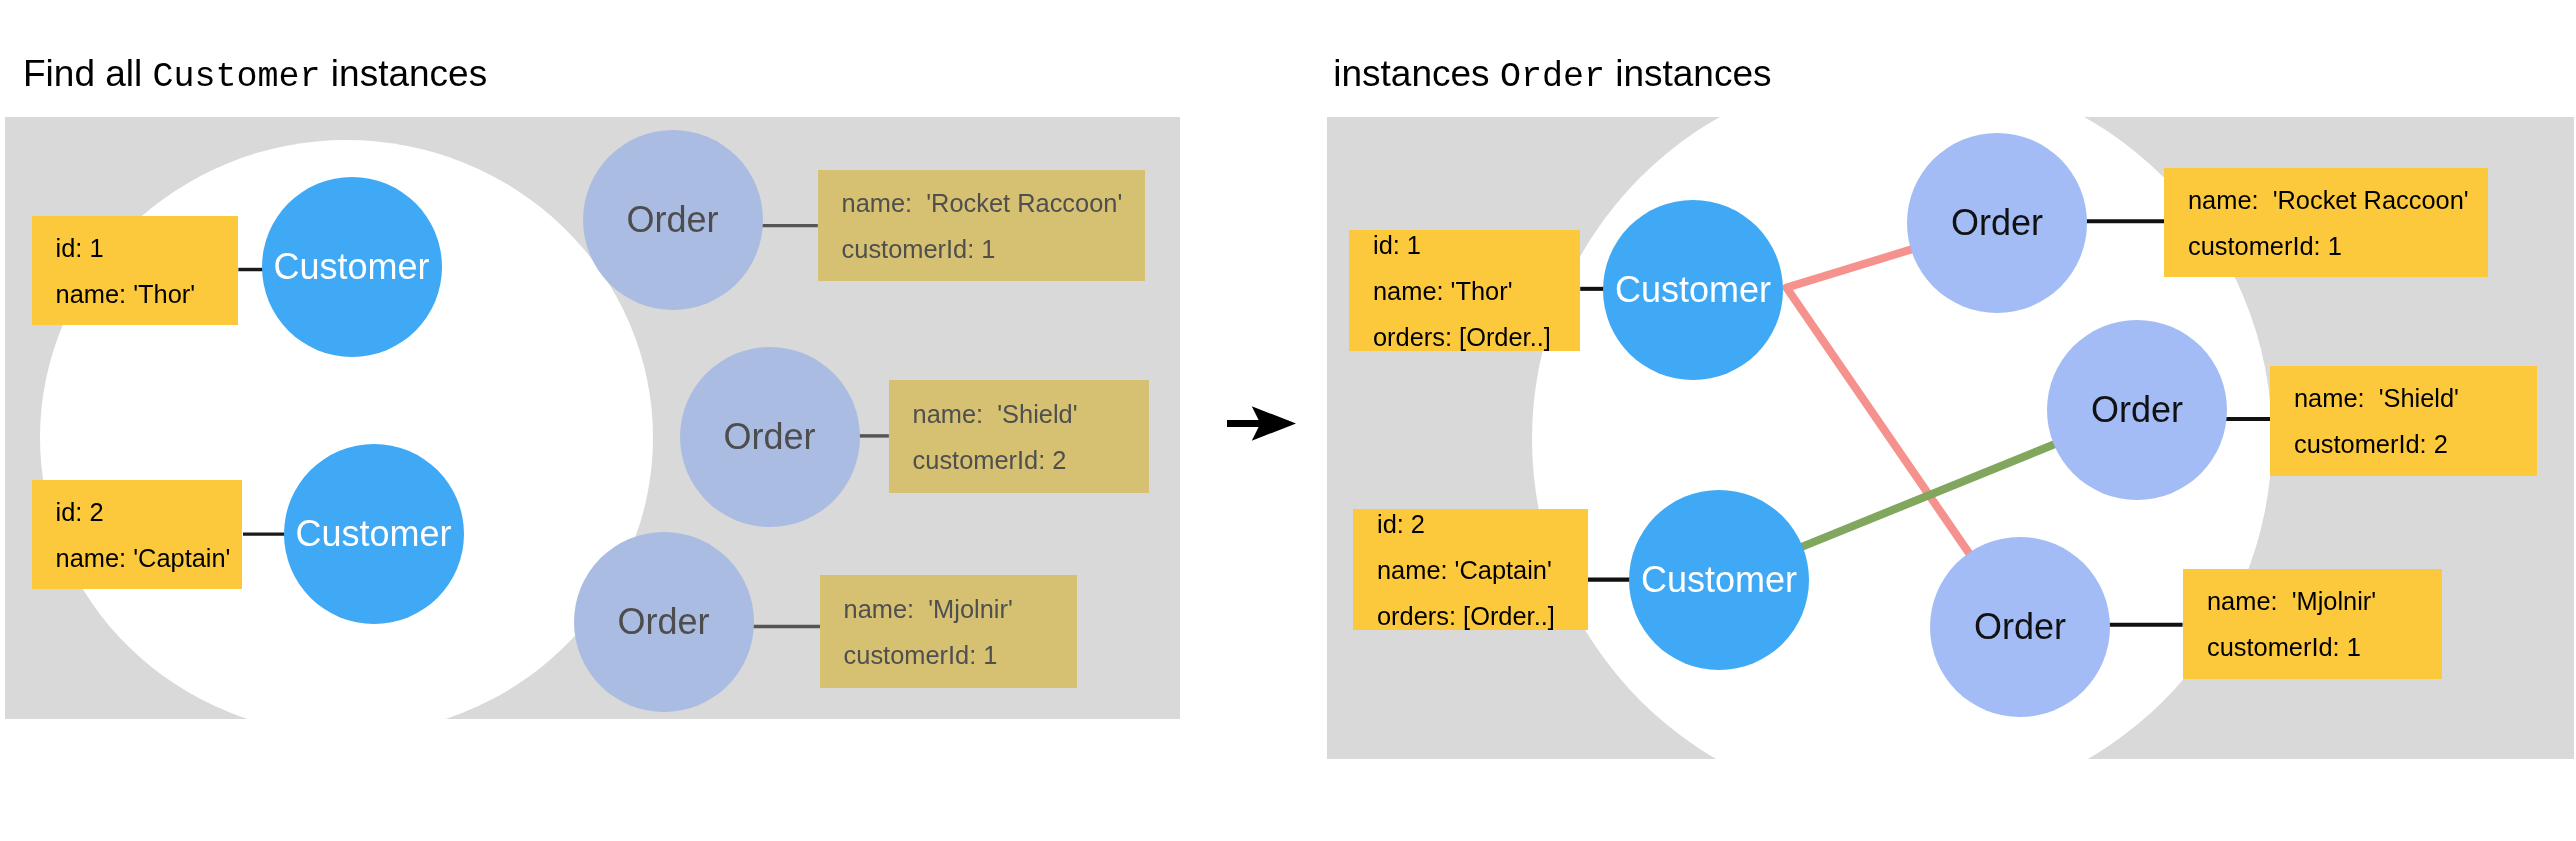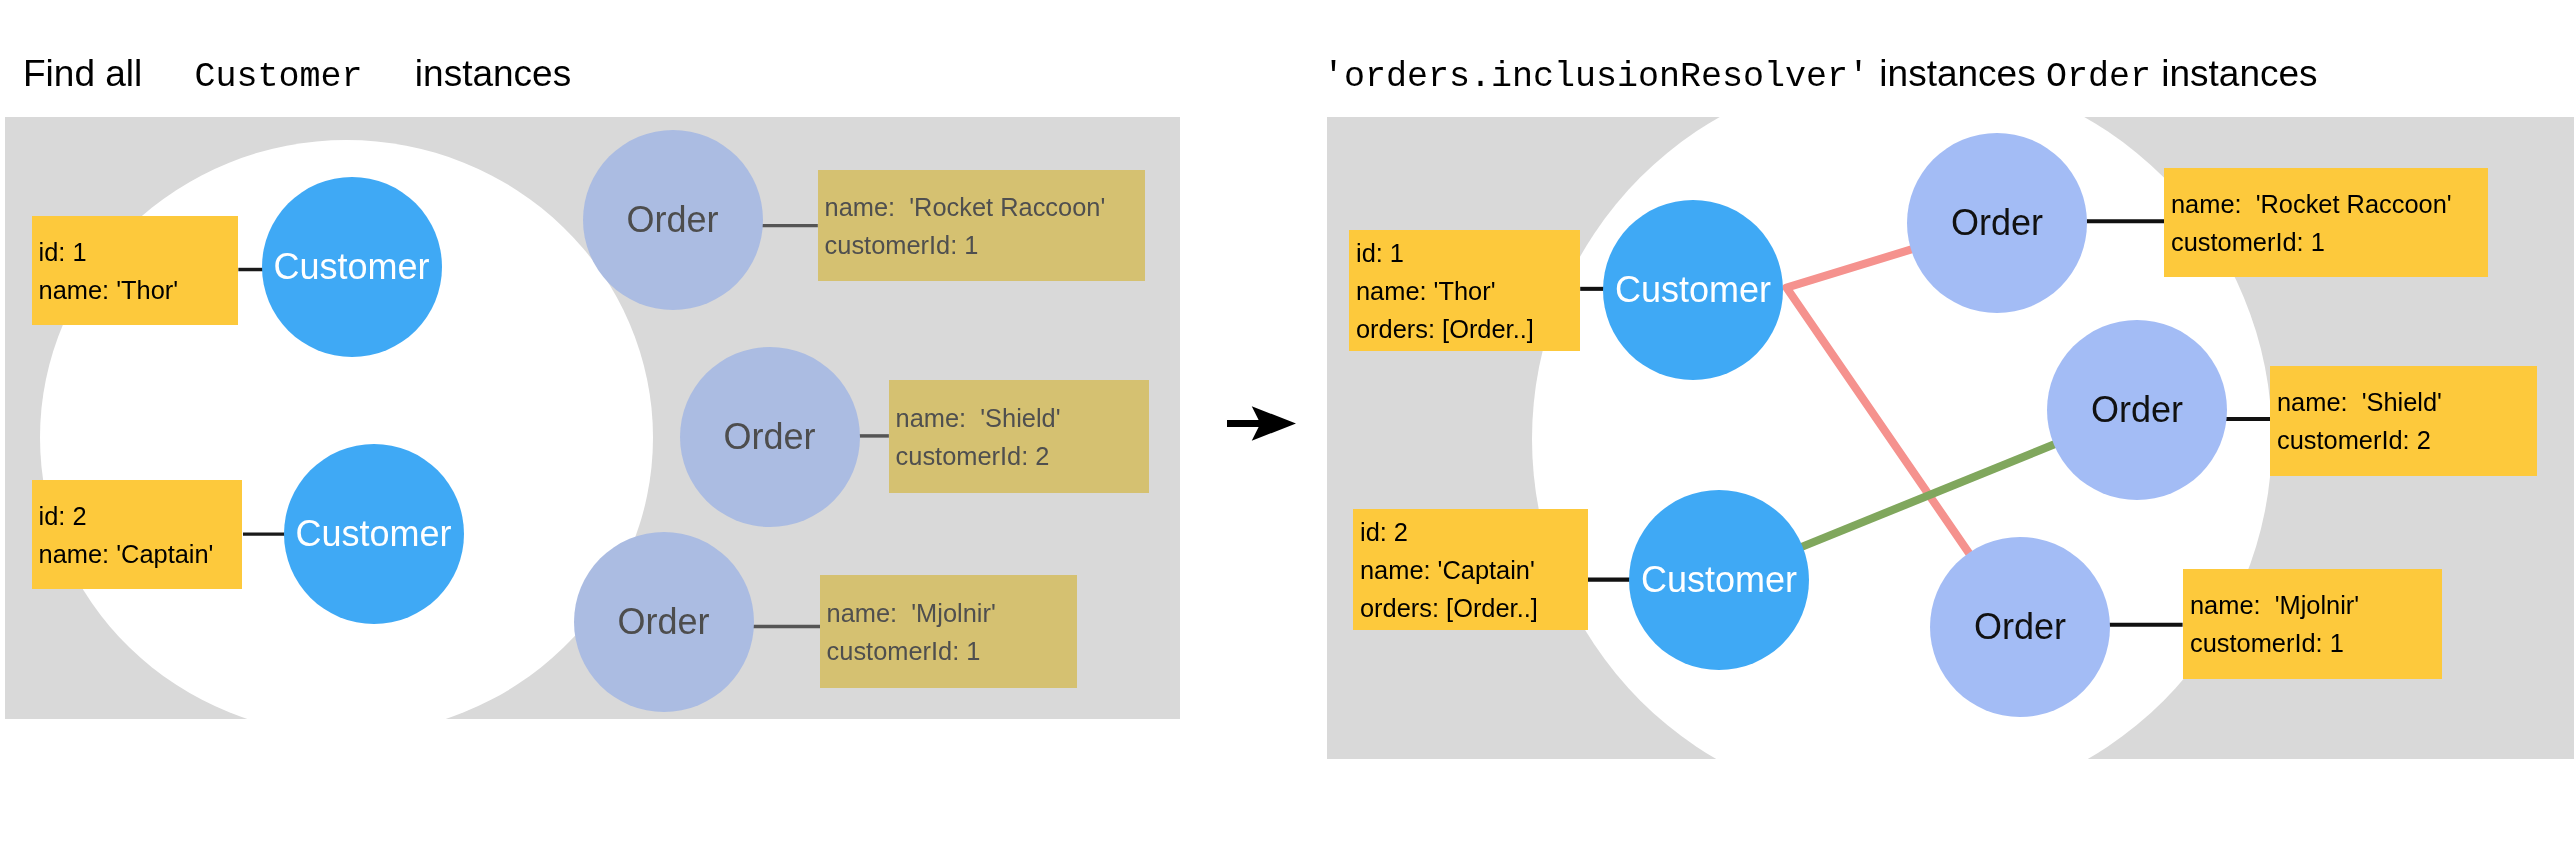--- a/index.html
+++ b/index.html
@@ -19,37 +19,37 @@
   .wires{position:absolute;left:0;top:0;}
   .node{
     position:absolute;width:180px;height:180px;border-radius:50%;
     display:flex;align-items:center;justify-content:center;font-size:36px;
   }
   .node.customer{background:#3fa9f5;color:#ffffff;}
   .node.order-l{background:#abbce2;color:#4d4d4d;}
   .node.order-r{background:#a3bcf5;color:#111111;}
   .tag{
     position:absolute;display:flex;flex-direction:column;justify-content:center;
-    padding-left:7px;font-size:25.4px;line-height:38px;white-space:pre;box-sizing:border-box;
+    padding-left:24px;font-size:25.4px;line-height:38px;white-space:pre;box-sizing:border-box;gap:8px;
   }
   .tag.yellow{background:#fdc93c;color:#000000;}
   .tag.tan{background:#d5c171;color:#4f4f4f;}
   .arrow-svg{position:absolute;left:1227px;top:405px;}
 </style>
 </head>
 <body>
 
 <div class="stage">
 
-  <div class="title" style="left:23px;gap:42px;">
+  <div class="title" style="left:23px;">
     <span class="sans">Find all </span><span class="mono">Customer</span><span class="sans"> instances</span>
   </div>
 
   <div class="title" style="left:1323px;">
-    <span class="mono">'orders.inclusionResolver'</span><span class="sans"> instances </span><span class="mono">Order</span><span class="sans"> instances</span>
+    <span class="sans"> instances </span><span class="mono">Order</span><span class="sans"> instances</span>
   </div>
 
   <svg class="arrow-svg" width="69" height="37" viewBox="0 0 120 64">
     <path d="M0,26 L55,26 L43,2 L120,32 L43,62 L55,38 L0,38 Z" fill="#000000"></path>
   </svg>
 
   <div class="panel panel-left">
     <div class="bigcircle left"></div>
 
     <svg class="wires" width="1175" height="602" viewBox="0 0 2032 1042">

